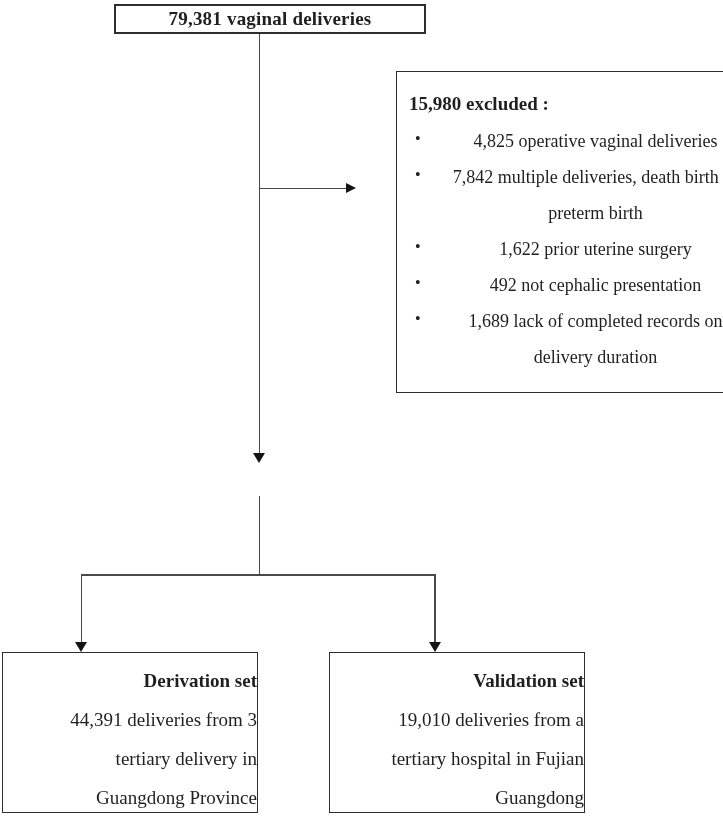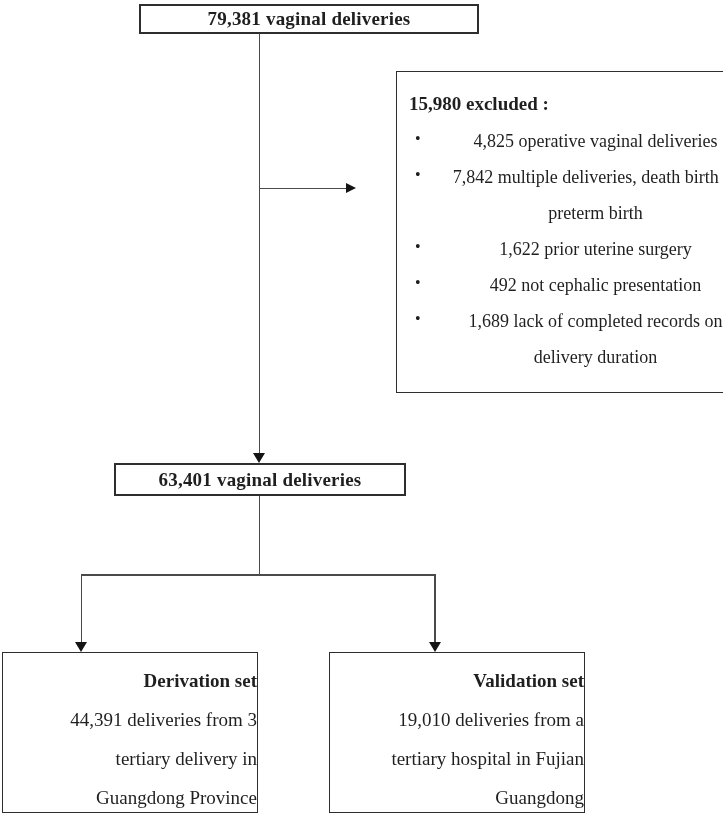--- a/index.html
+++ b/index.html
@@ -24,23 +24,22 @@
     border: 1.5px solid #2e2e2e;
     box-sizing: border-box;
   }
   .fbox.center-text {
     display: flex;
     align-items: center;
     justify-content: center;
   }
   .box-top {
     left: 114px; top: 4px;
-    width: 340px; height: 30px;
+    width: 312px; height: 30px;
     border-width: 2px;
-    margin-left: 25px;
   }
   .box-mid {
     left: 114px; top: 463px;
     width: 292px; height: 33px;
     border-width: 2px;
   }
   .headline {
     font-weight: 700;
     font-size: 19px;
     letter-spacing: 0.2px;
@@ -164,23 +163,20 @@
           <span class="excl-text">492 not cephalic presentation</span>
         </li>
 
         <li class="excl-item">
           <span class="excl-bullet">•</span>
           <span class="excl-text">1,689 lack of completed records on delivery duration</span>
         </li>
       </ul>
   </div>
 
-  <div class="fbox box-mid center-text">
-    <span class="headline">63,401 vaginal deliveries</span>
-  </div>
 
   <div class="line v-mid-to-branch"></div>
   <div class="line h-branch"></div>
   <div class="line v-drop-left"></div>
   <div class="line v-drop-right"></div>
   <div class="arrow down ah-derivation"></div>
   <div class="arrow down ah-validation"></div>
 
   <div class="fbox box-bottom box-derivation">
     <div class="set-title">Derivation set</div>

